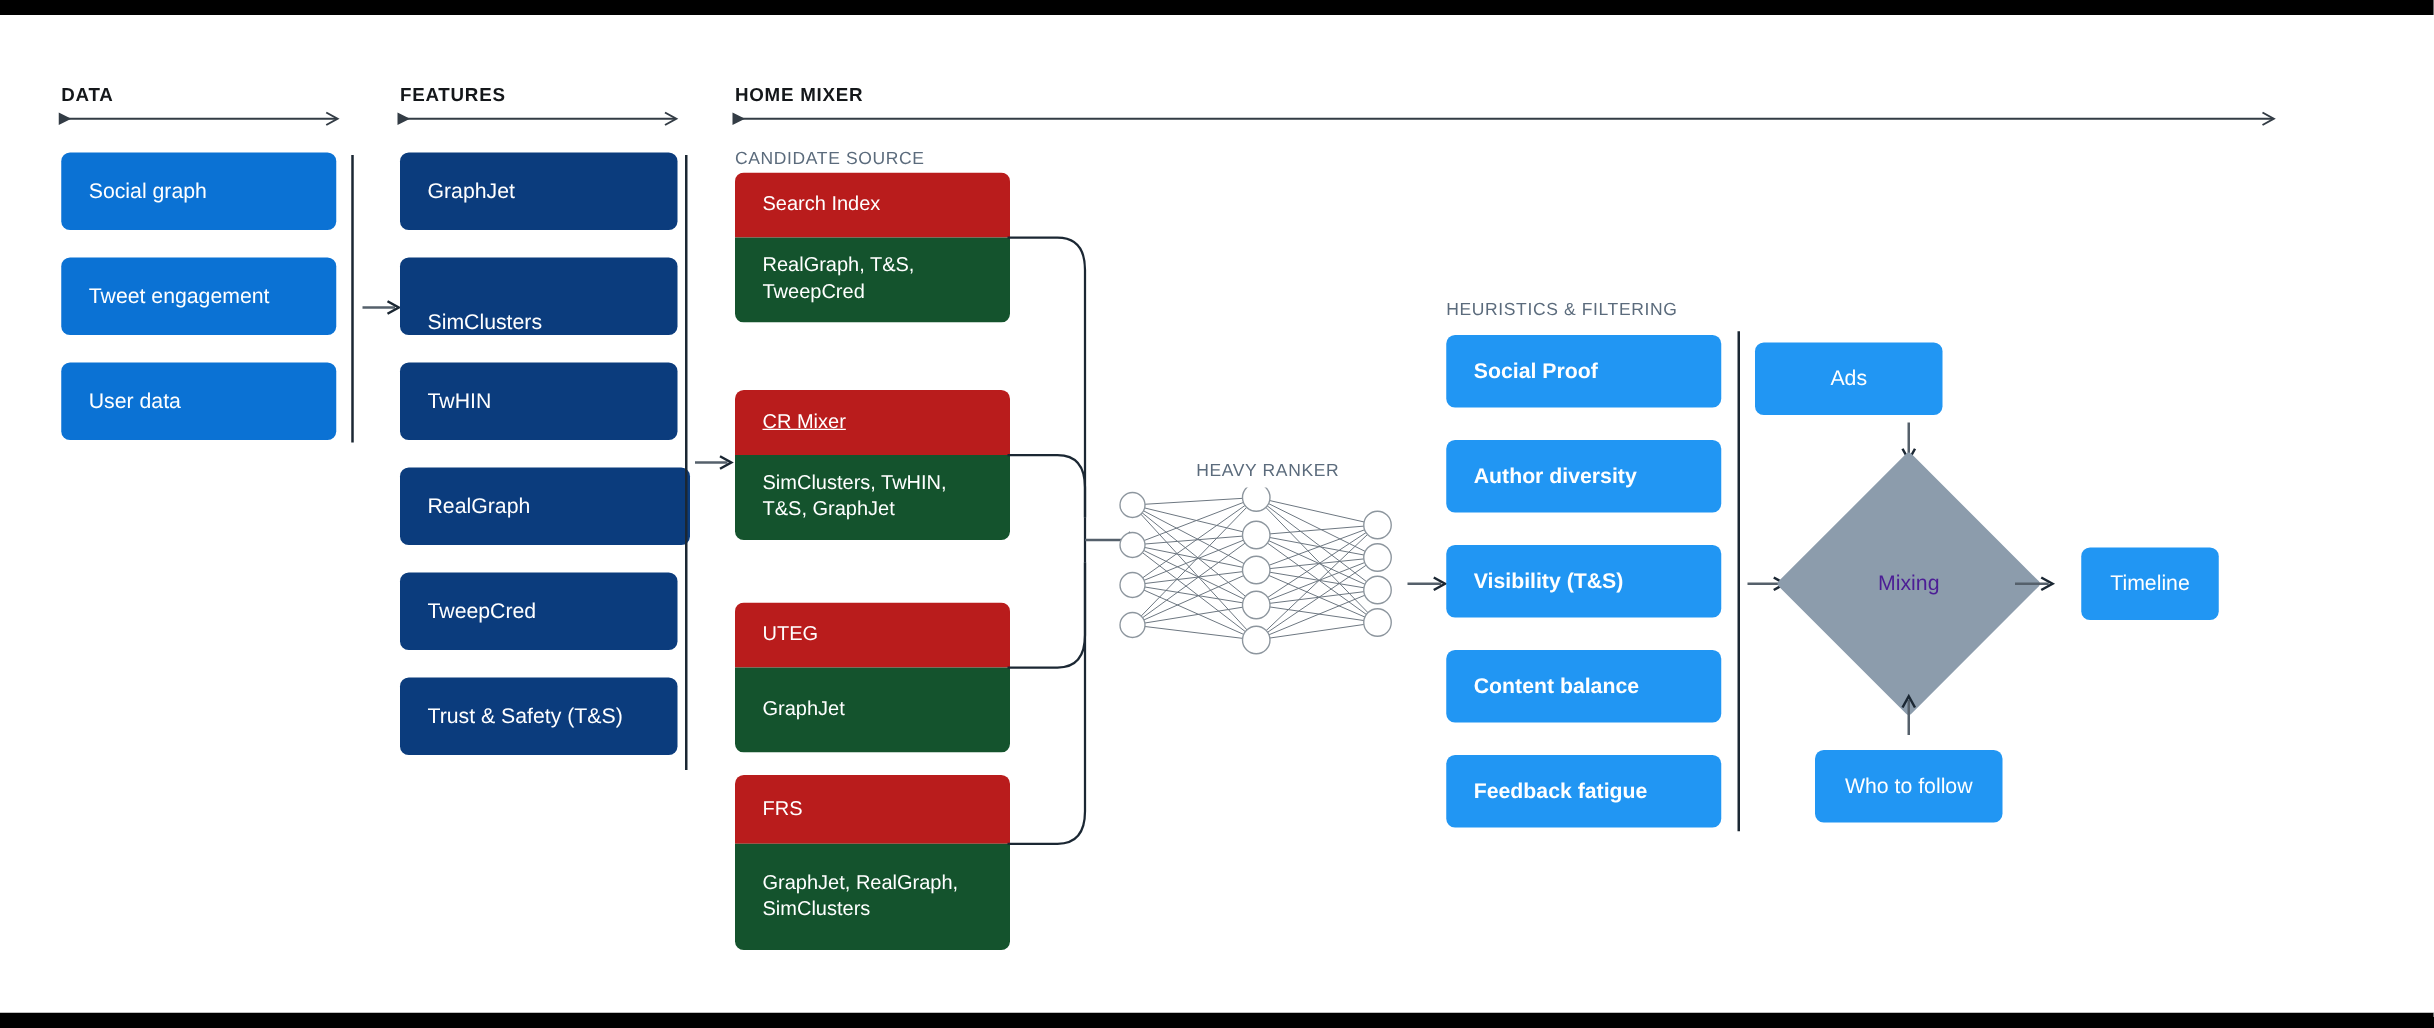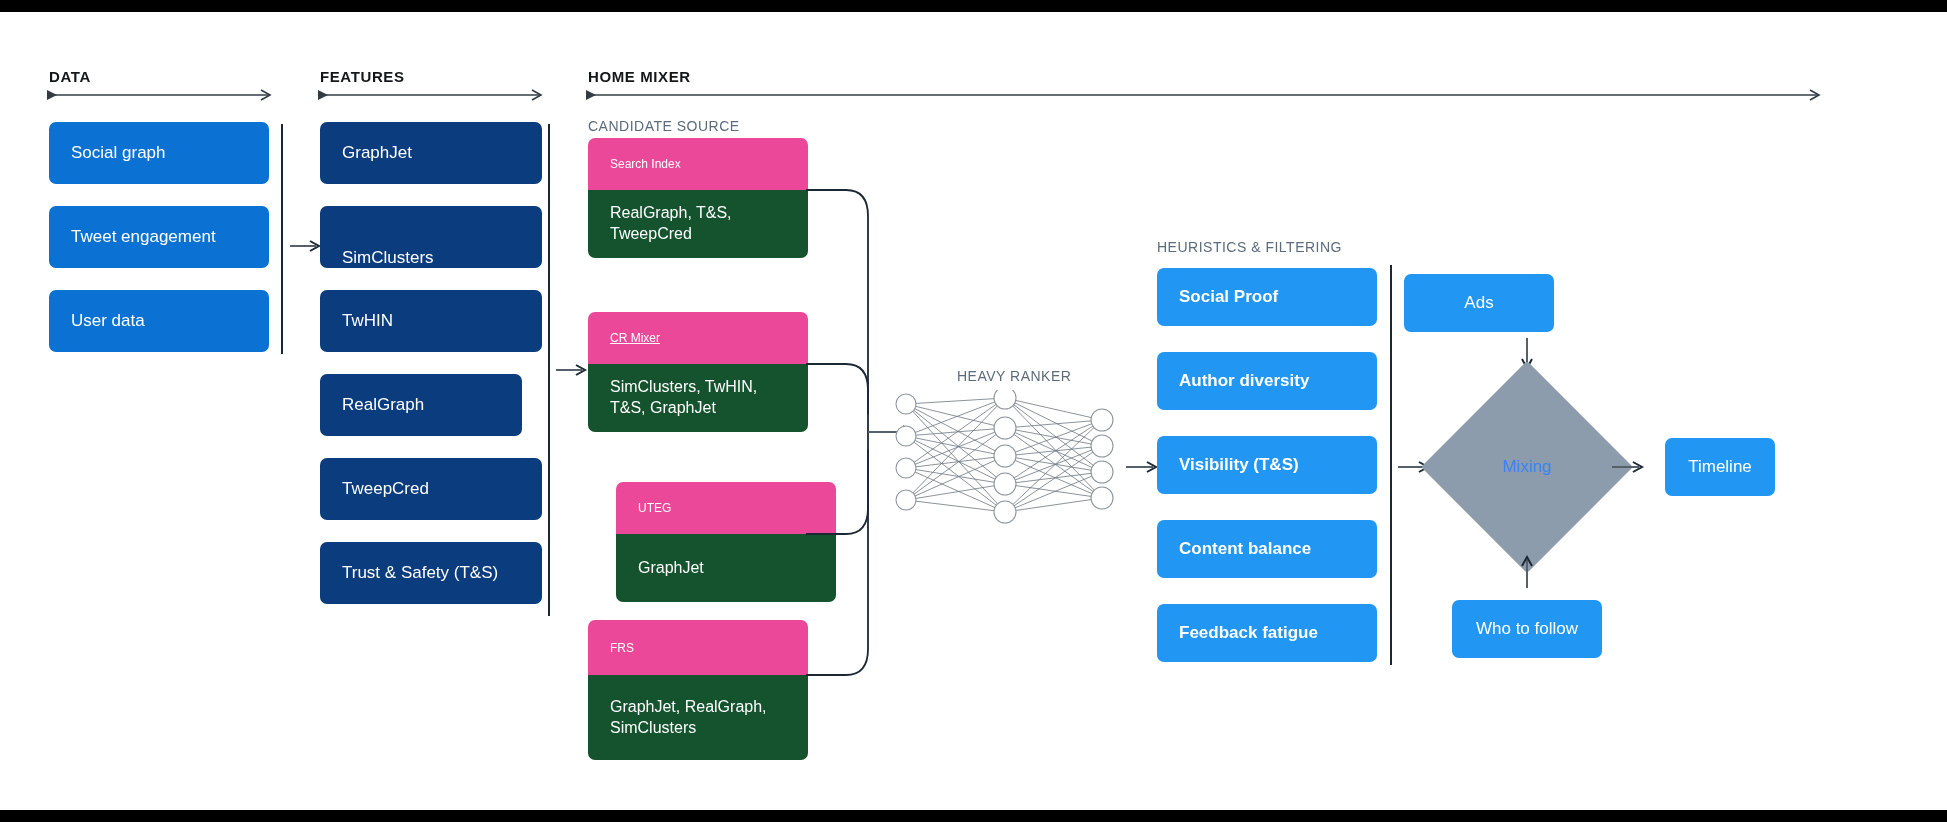--- a/index.html
+++ b/index.html
@@ -53,22 +53,22 @@
   .box.heur   { background: #2196f3; font-weight: bold; }
   .box.endpt  { background: #2196f3; justify-content: center; padding-left: 0; }
 
   
   .cs-card {
     position: absolute;
     border-radius: 7px; overflow: hidden;
     display: flex; flex-direction: column;
   }
   .cs-head {
-    background: #ec4899; color: #fff;
-    font-size: 12px; padding: 0 0 0 22px;
+    background: #b91c1c; color: #fff;
+    font-size: 16px; padding: 0 0 0 22px;
     display: flex; align-items: center;
   }
   .cs-body {
     background: #14532d; color: #fff;
     font-size: 16px; padding: 0 18px 0 22px;
     display: flex; align-items: center; flex: 1 1 auto;
     line-height: 1.3;
   }
 
   
@@ -85,21 +85,21 @@
   
   .diamond {
     position: absolute;
     background: #8c9cac;
     transform: rotate(45deg);
     border-radius: 3px;
   }
   .diamond-label {
     position: absolute;
     display: flex; align-items: center; justify-content: center;
-    color: #3b82f6; font-size: 17px;
+    color: #4c1d95; font-size: 17px;
     pointer-events: none;
   }
 </style>
 </head>
 <body>
 
 <div id="stage">
 
   <div class="bar-top"></div>
   <div class="bar-bottom"></div>
@@ -158,21 +158,21 @@
 
     <div class="box feat" style="left:320px; top:110px; width:222px; height:62px;">
       <span>GraphJet</span>
     </div>
     <div class="box feat" style="left:320px; top:194px; width:222px; height:62px;align-items:flex-end;">
       <span>SimClusters</span>
     </div>
     <div class="box feat" style="left:320px; top:278px; width:222px; height:62px;">
       <span>TwHIN</span>
     </div>
-    <div class="box feat" style="left:320px; top:362px; width:202px; height:62px;">
+    <div class="box feat" style="left:320px; top:362px; width:232px; height:62px;">
       <span>RealGraph</span>
     </div>
     <div class="box feat" style="left:320px; top:446px; width:222px; height:62px;">
       <span>TweepCred</span>
     </div>
     <div class="box feat" style="left:320px; top:530px; width:222px; height:62px;">
       <span>Trust &amp; Safety (T&amp;S)</span>
     </div>
 
     <div class="vdiv" style="left:548px; top:112px; height:492px;"></div>
@@ -186,21 +186,21 @@
     <div class="cs-card" style="left:588px; top:126px; width:220px; height:120px;">
       <div class="cs-head" style="height:52px;">Search Index</div>
       <div class="cs-body">RealGraph, T&amp;S, TweepCred</div>
     </div>
 
     <div class="cs-card" style="left:588px; top:300px; width:220px; height:120px;">
       <div class="cs-head" style="height:52px;text-decoration:underline;">CR Mixer</div>
       <div class="cs-body">SimClusters, TwHIN, T&amp;S, GraphJet</div>
     </div>
 
-    <div class="cs-card" style="left:588px; top:470px; width:220px; height:120px;margin-left:28px;">
+    <div class="cs-card" style="left:588px; top:470px; width:220px; height:120px;">
       <div class="cs-head" style="height:52px;">UTEG</div>
       <div class="cs-body">GraphJet</div>
     </div>
 
     <div class="cs-card" style="left:588px; top:608px; width:220px; height:140px;">
       <div class="cs-head" style="height:55px;">FRS</div>
       <div class="cs-body">GraphJet, RealGraph, SimClusters</div>
     </div>
 
     <div class="conn" style="left:806px; top:170px;">

